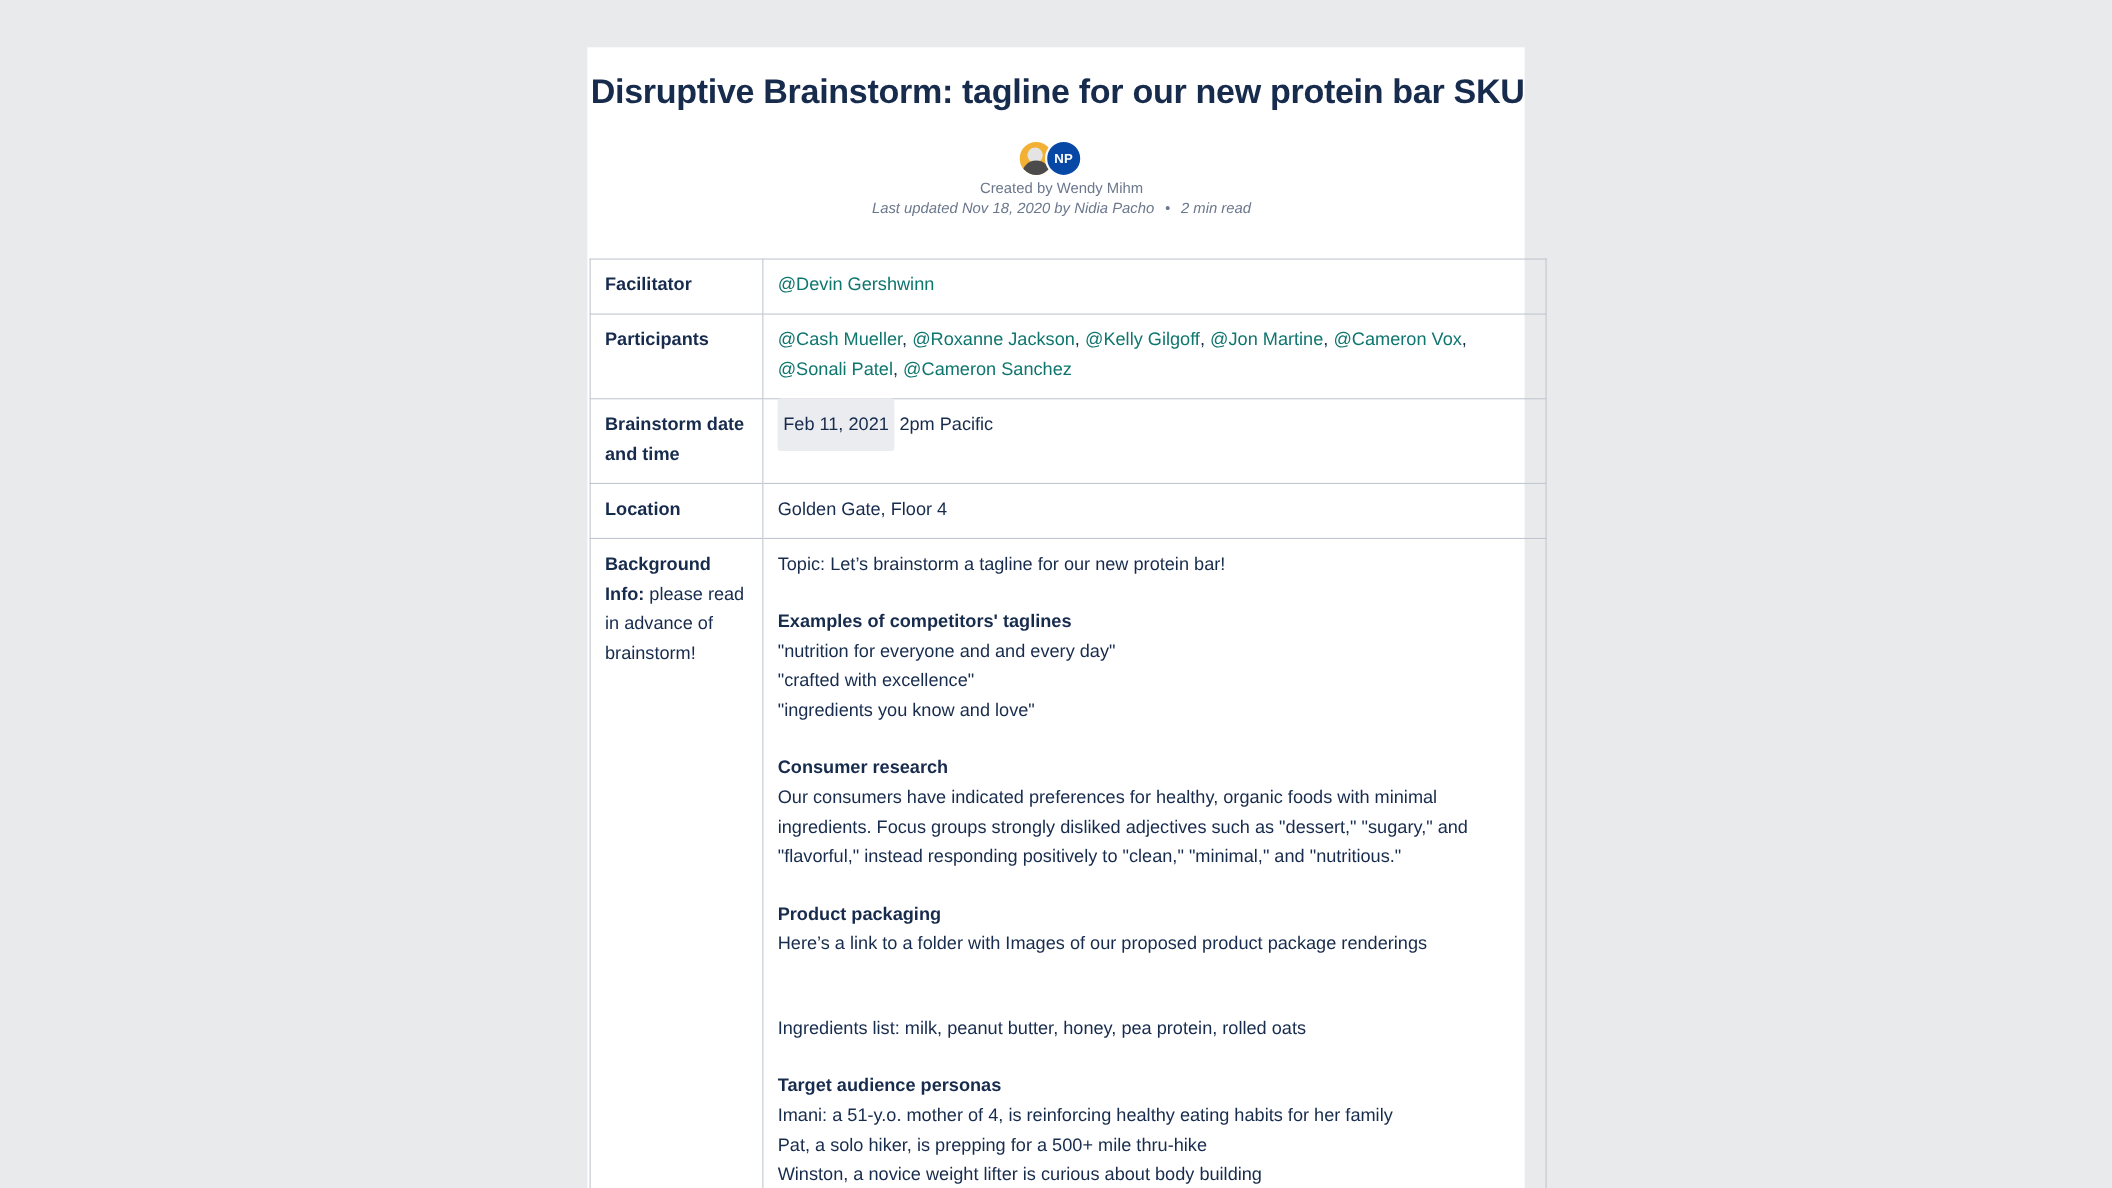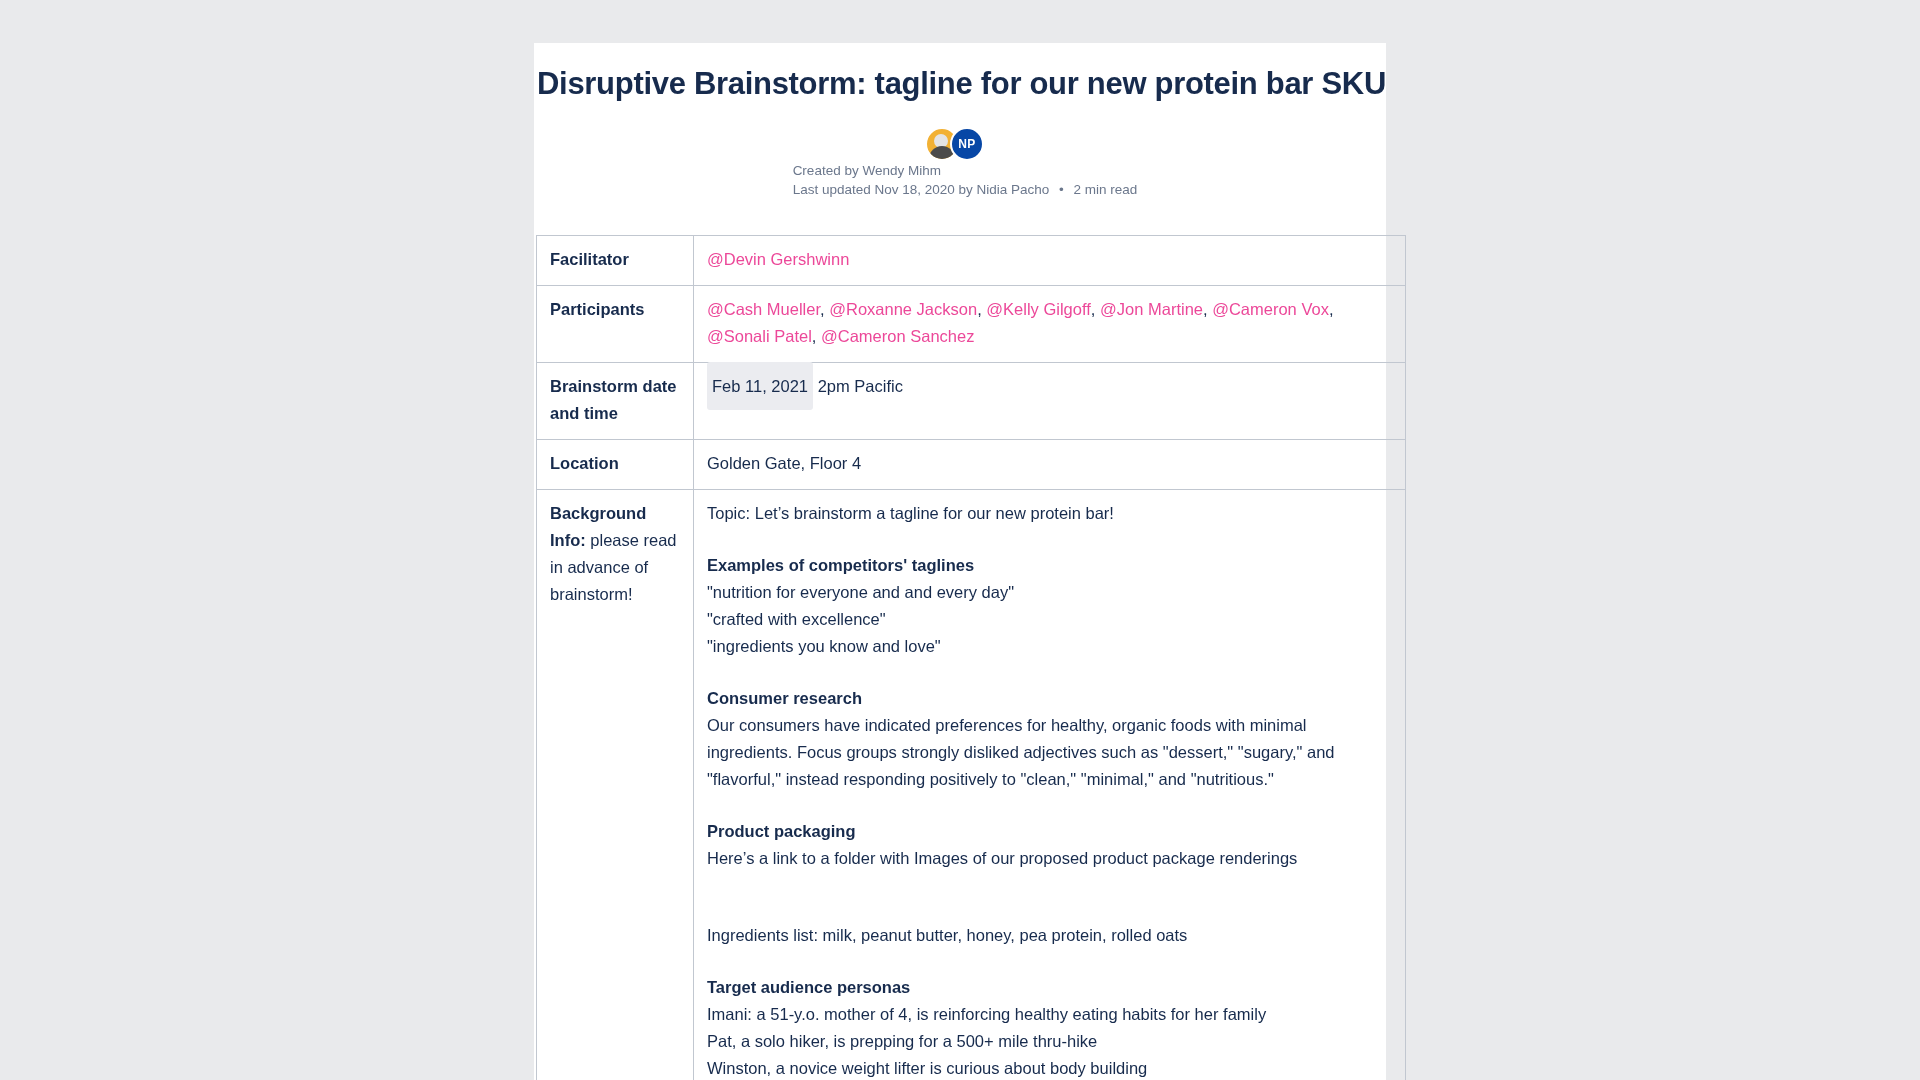--- a/index.html
+++ b/index.html
@@ -90,23 +90,25 @@
     display: flex;
     align-items: center;
     justify-content: center;
     letter-spacing: 0.3px;
   }
   .byline-text {
     margin-left: 8px;
     font-size: 13.5px;
     line-height: 19px;
     color: #6b778c;
+    text-align: center;
   }
   .byline-text .line2 {
     display: block;
+    font-style: italic;
   }
   .dot-sep {
     display: inline-block;
     margin: 0 6px;
   }
   table.meeting {
     margin-top: 36px;
     border-collapse: collapse;
     width: 870px;
     table-layout: fixed;
@@ -121,21 +123,21 @@
   }
   td.label {
     width: 130px;
     background: #ffffff;
     font-weight: bold;
   }
   td.label .normal {
     font-weight: normal;
   }
   a.mention {
-    color: #ec4899;
+    color: #0f766e;
     text-decoration: none;
   }
   .date-chip {
     background: #ebecf0;
     border-radius: 3px;
     padding: 15px 5px;
     color: #172b4d;
   }
   .sect-head {
     font-weight: bold;

